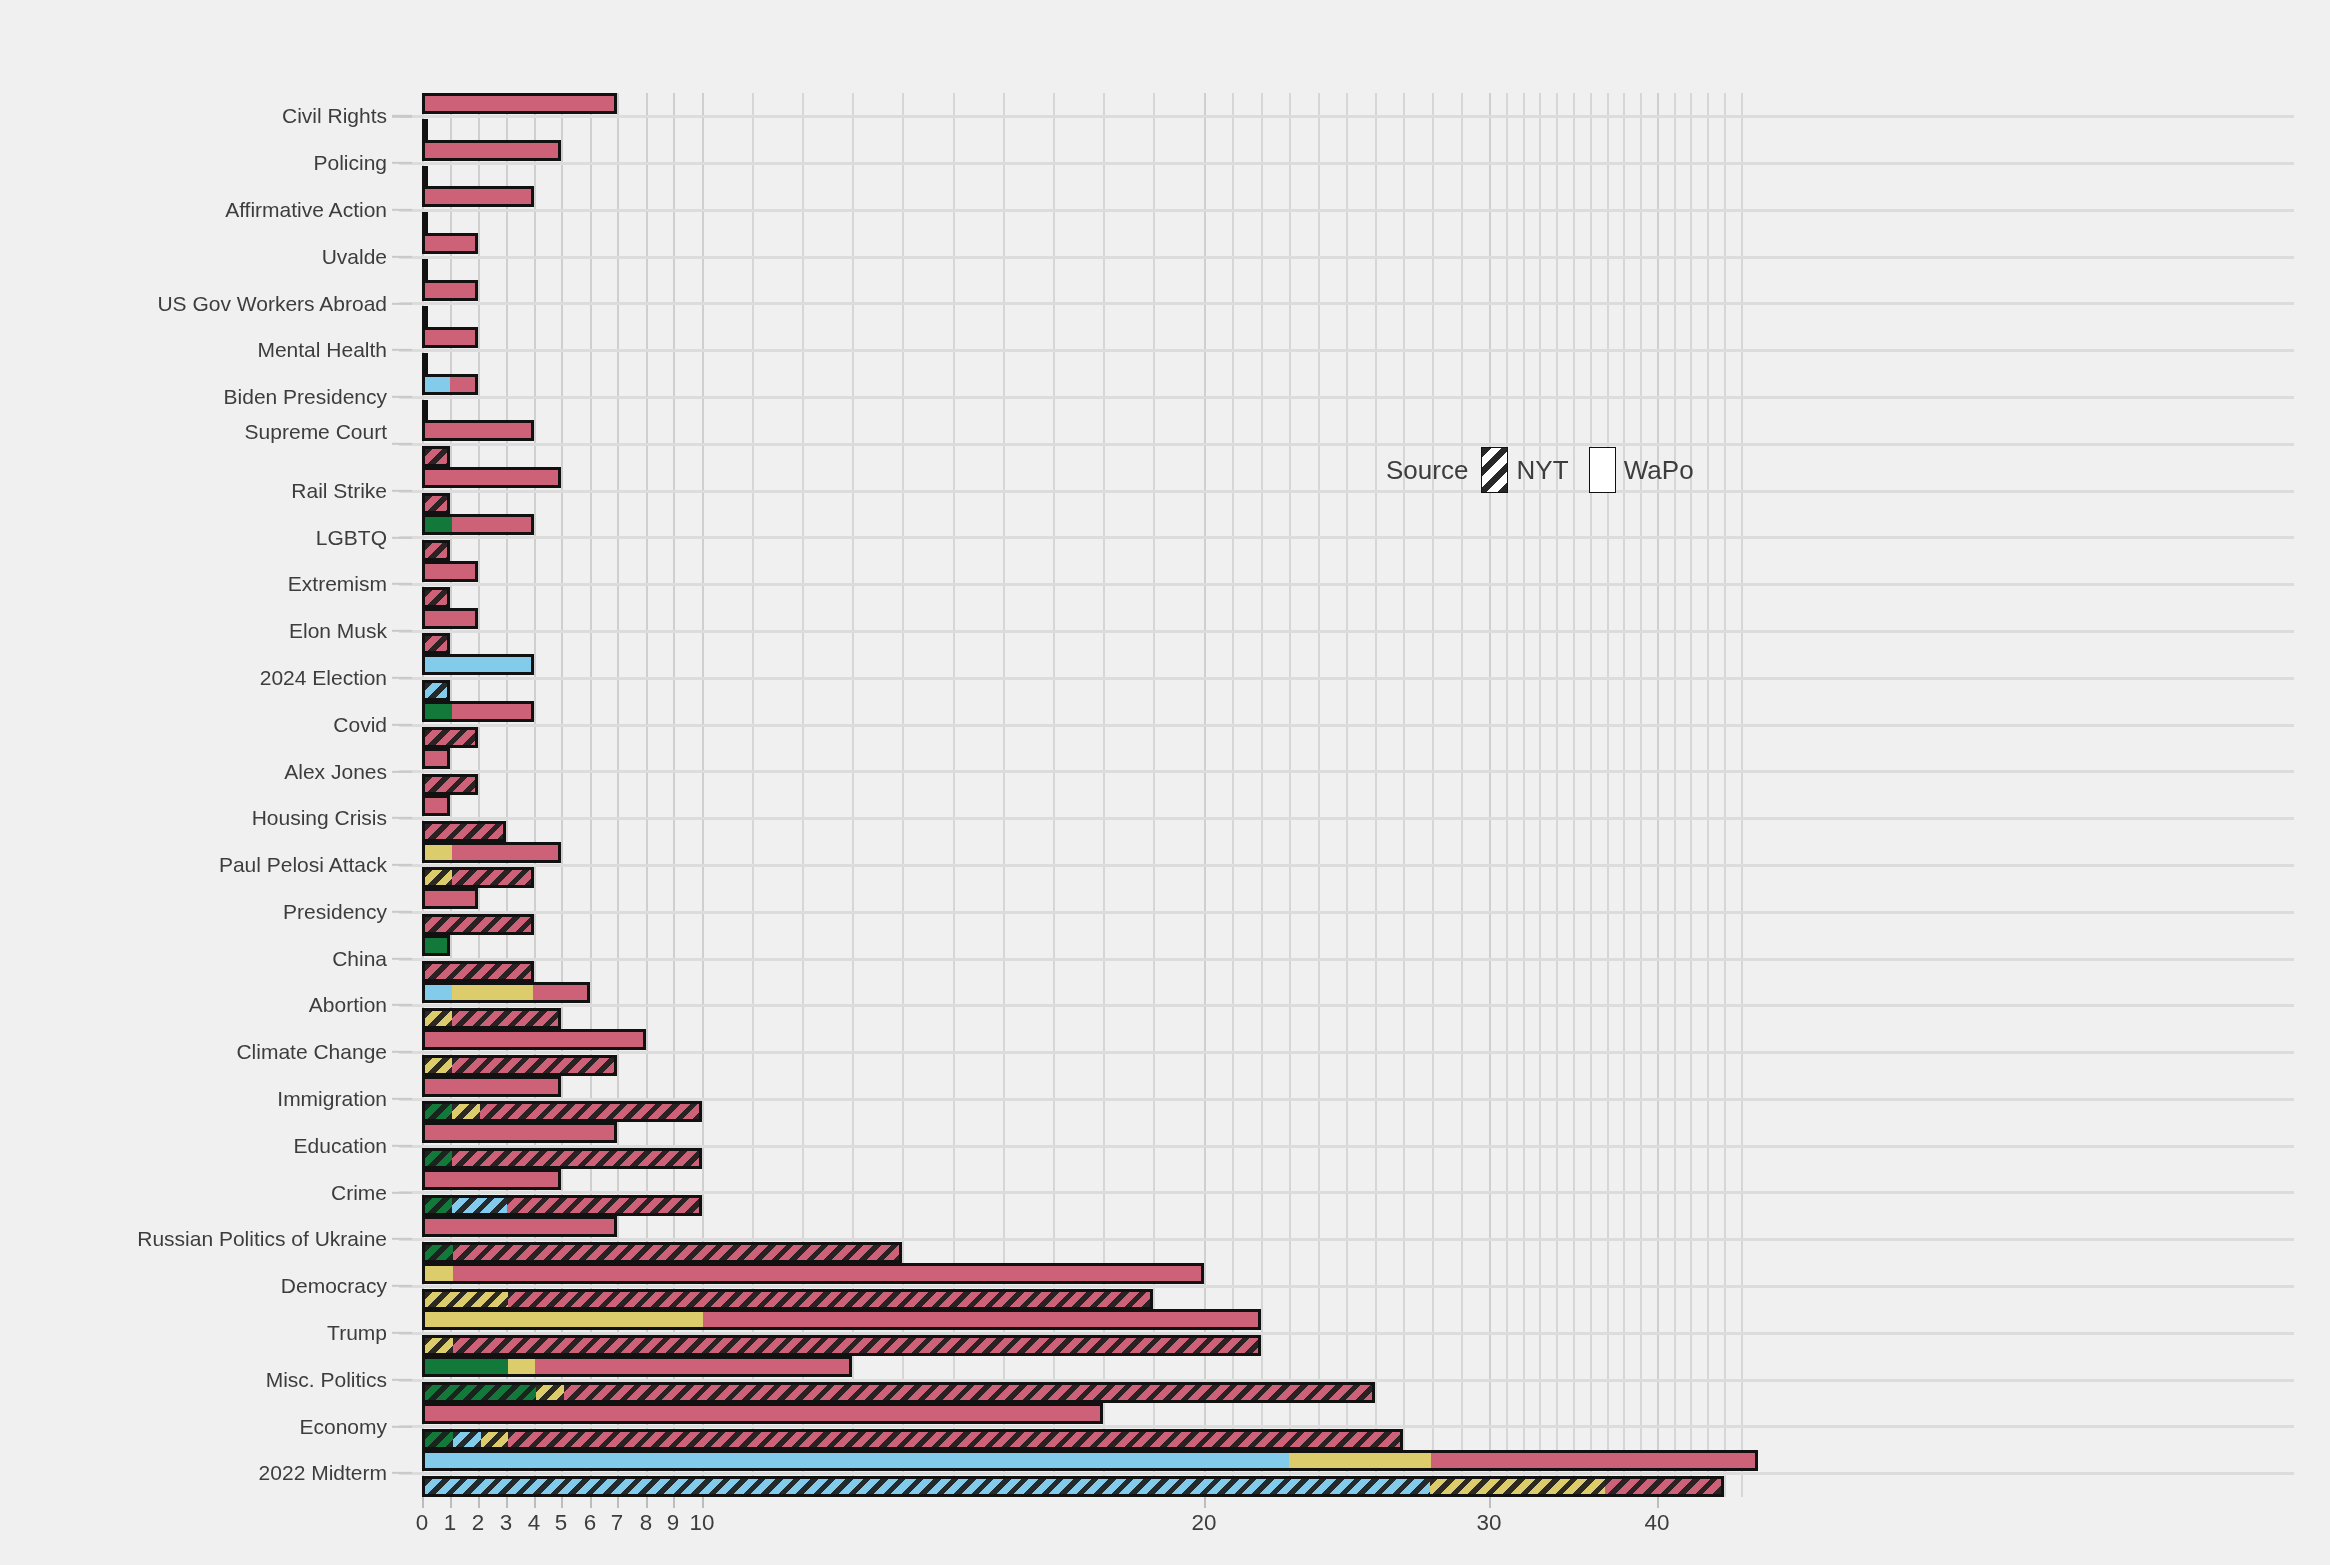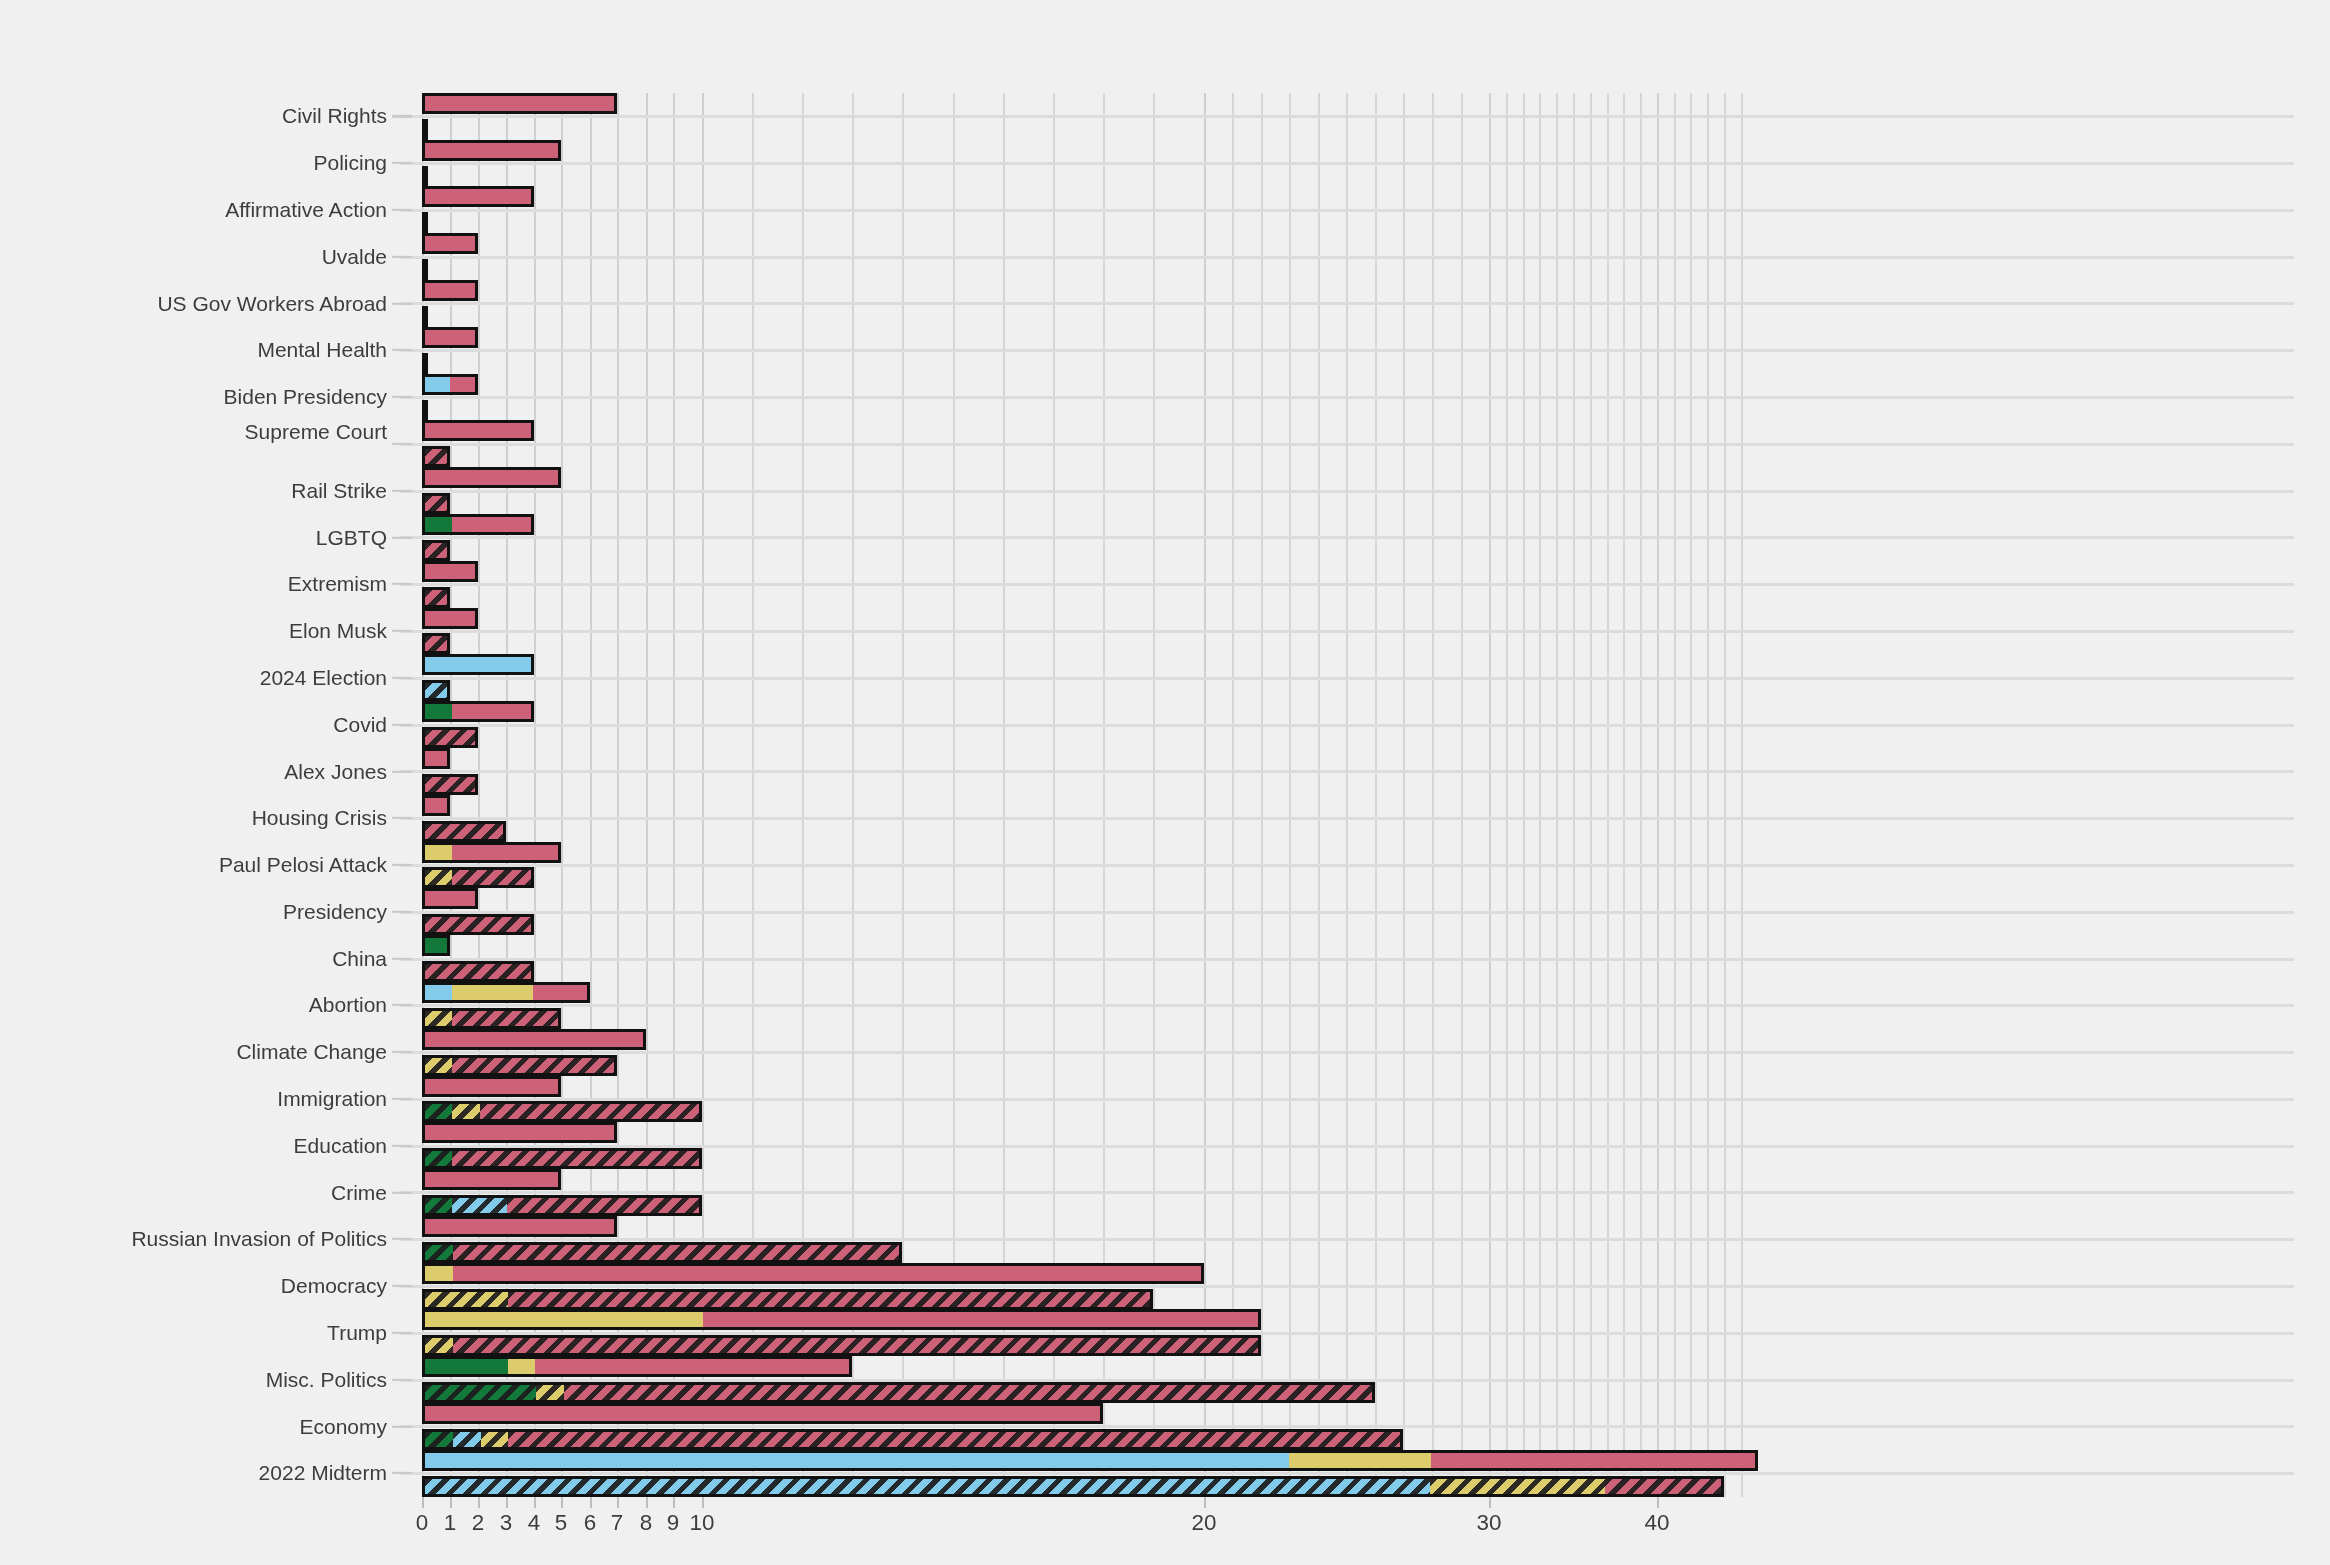--- a/index.html
+++ b/index.html
@@ -458,21 +458,21 @@
       <div class="ytick" style="top: 912px;">Abortion</div>
       <div class="ytickmark" style="top: 959px;"></div>
       <div class="ytick" style="top: 959px;">Climate Change</div>
       <div class="ytickmark" style="top: 1006px;"></div>
       <div class="ytick" style="top: 1006px;">Immigration</div>
       <div class="ytickmark" style="top: 1053px;"></div>
       <div class="ytick" style="top: 1053px;">Education</div>
       <div class="ytickmark" style="top: 1100px;"></div>
       <div class="ytick" style="top: 1100px; margin-left: 31px;">Crime</div>
       <div class="ytickmark" style="top: 1146px;"></div>
-      <div class="ytick" style="top: 1146px;">Russian Invasion of Politics</div>
+      <div class="ytick" style="top: 1146px;">Russian Politics of Ukraine</div>
       <div class="ytickmark" style="top: 1193px;"></div>
       <div class="ytick" style="top: 1193px;">Democracy</div>
       <div class="ytickmark" style="top: 1240px;"></div>
       <div class="ytick" style="top: 1240px;">Trump</div>
       <div class="ytickmark" style="top: 1287px;"></div>
       <div class="ytick" style="top: 1287px;">Misc. Politics</div>
       <div class="ytickmark" style="top: 1334px;"></div>
       <div class="ytick" style="top: 1334px;">Economy</div>
       <div class="ytickmark" style="top: 1380px;"></div>
       <div class="ytick" style="top: 1380px;">2022 Midterm</div>
@@ -501,16 +501,27 @@
       <div class="xtickmark" style="left: 280px;"></div>
       <div class="xtick" style="left: 280px;">10</div>
       <div class="xtickmark" style="left: 782px;"></div>
       <div class="xtick" style="left: 782px;">20</div>
       <div class="xtickmark" style="left: 1067px;"></div>
       <div class="xtick" style="left: 1067px;">30</div>
       <div class="xtickmark" style="left: 1235px;"></div>
       <div class="xtick" style="left: 1235px;">40</div>
     </div>
 
+  <div class="legend" id="legend-source">
+    <span class="ltitle">Source</span>
+    <span class="lentry">
+      <span class="lkey hatched"></span>
+      <span class="llabel">NYT</span>
+    </span>
+    <span class="lentry">
+      <span class="lkey"></span>
+      <span class="llabel">WaPo</span>
+    </span>
+  </div>
 
 
 </div>
 
 
 </body></html>

